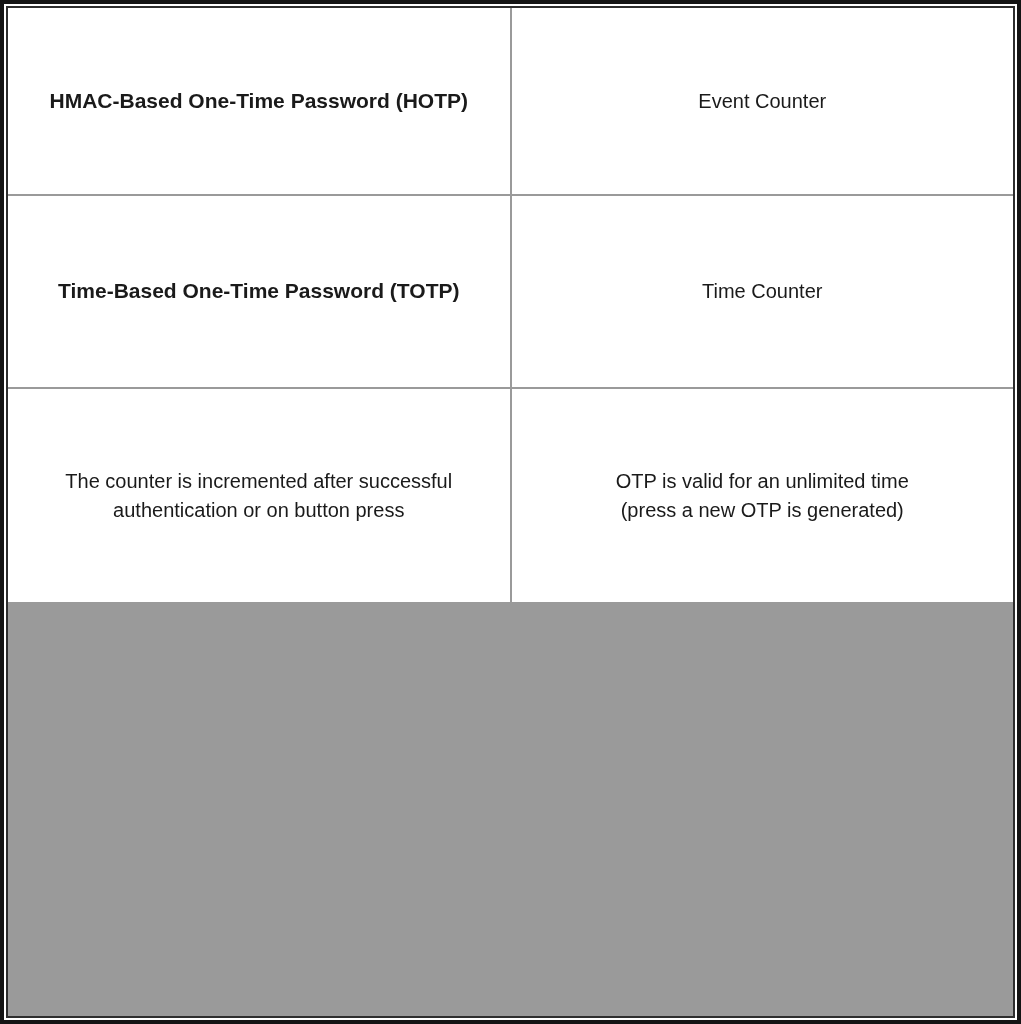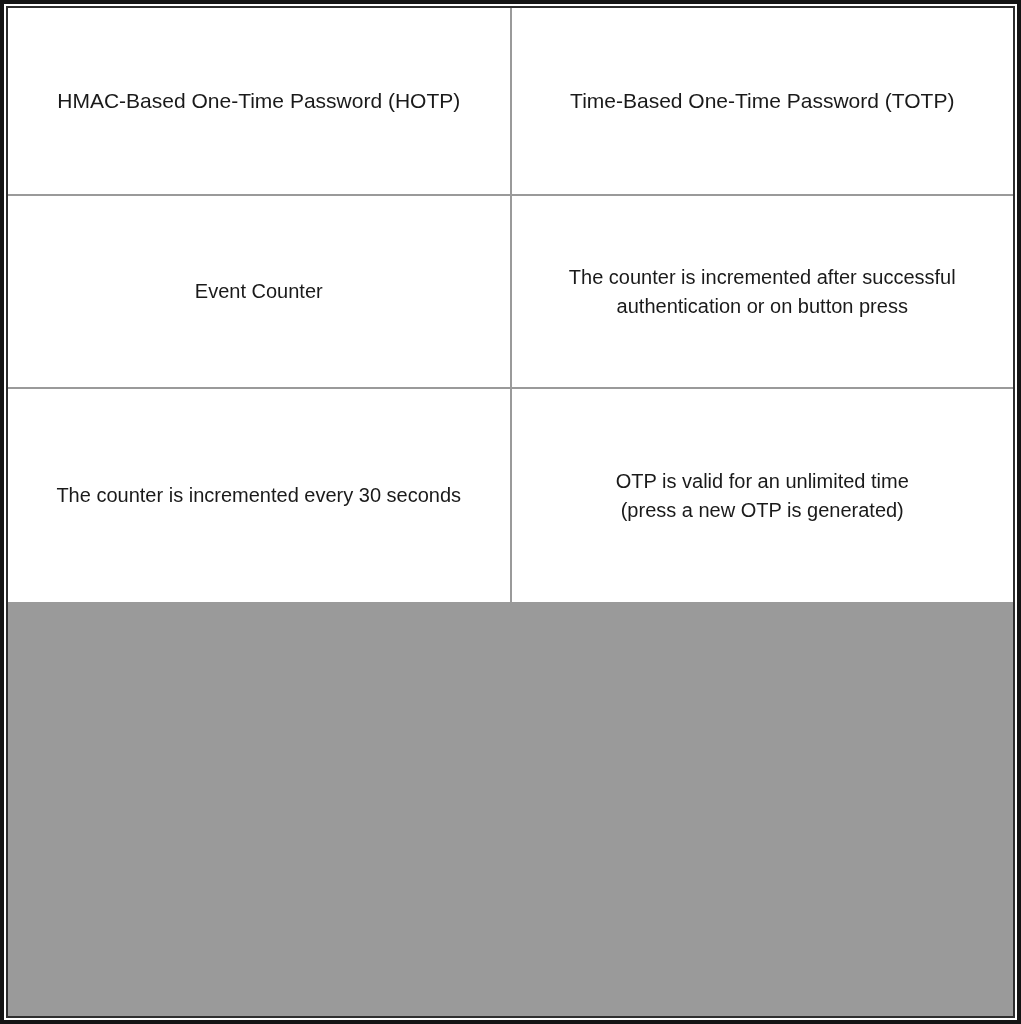--- a/index.html
+++ b/index.html
@@ -38,38 +38,38 @@
     align-items: center;
     justify-content: center;
     text-align: center;
     padding: 0 16px;
     color: #1a1a1a;
     font-size: 20px;
     line-height: 1.45;
     white-space: pre-line;
   }
   .cell.header {
-    font-weight: normal;
+    font-weight: bold;
     font-size: 21px;
   }
 </style>
 </head>
 <body>
 
 <div class="frame">
   <div class="table-border">
     <div class="comparison-table">
 
       <div class="cell header">HMAC-Based One-Time Password (HOTP)</div>
-      <div class="cell header">Time-Based One-Time Password (TOTP)</div>
-
       <div class="cell">Event Counter</div>
 
+      <div class="cell header">Time-Based One-Time Password (TOTP)</div>
+      <div class="cell">Time Counter</div>
+
       <div class="cell">The counter is incremented after successful authentication or on button press</div>
-      <div class="cell">The counter is incremented every 30 seconds</div>
 
       <div class="cell">OTP is valid for an unlimited time
 (press a new OTP is generated)</div>
 
 
     </div>
   </div>
 </div>
 
 </body></html>

